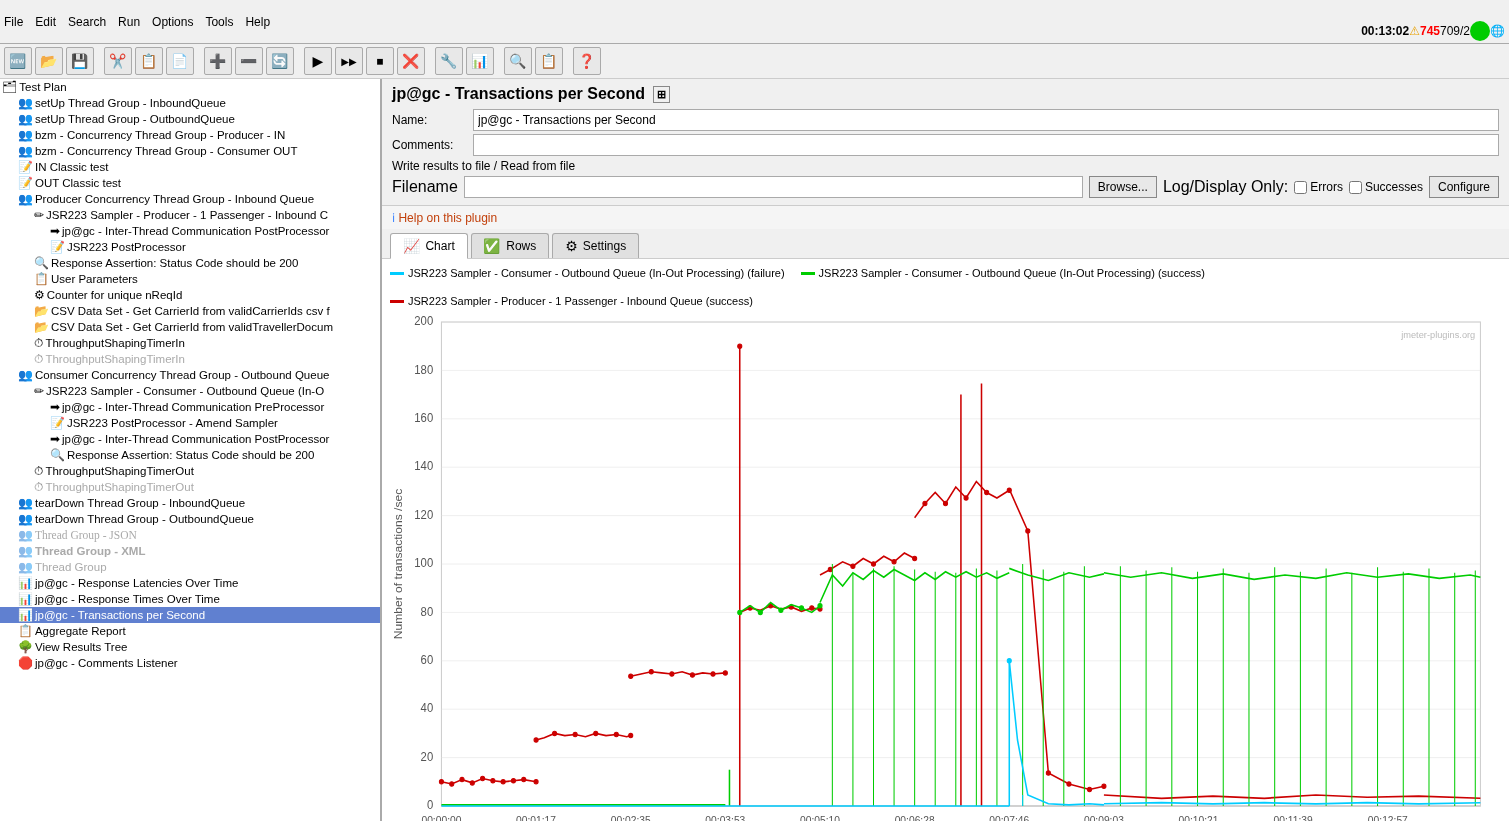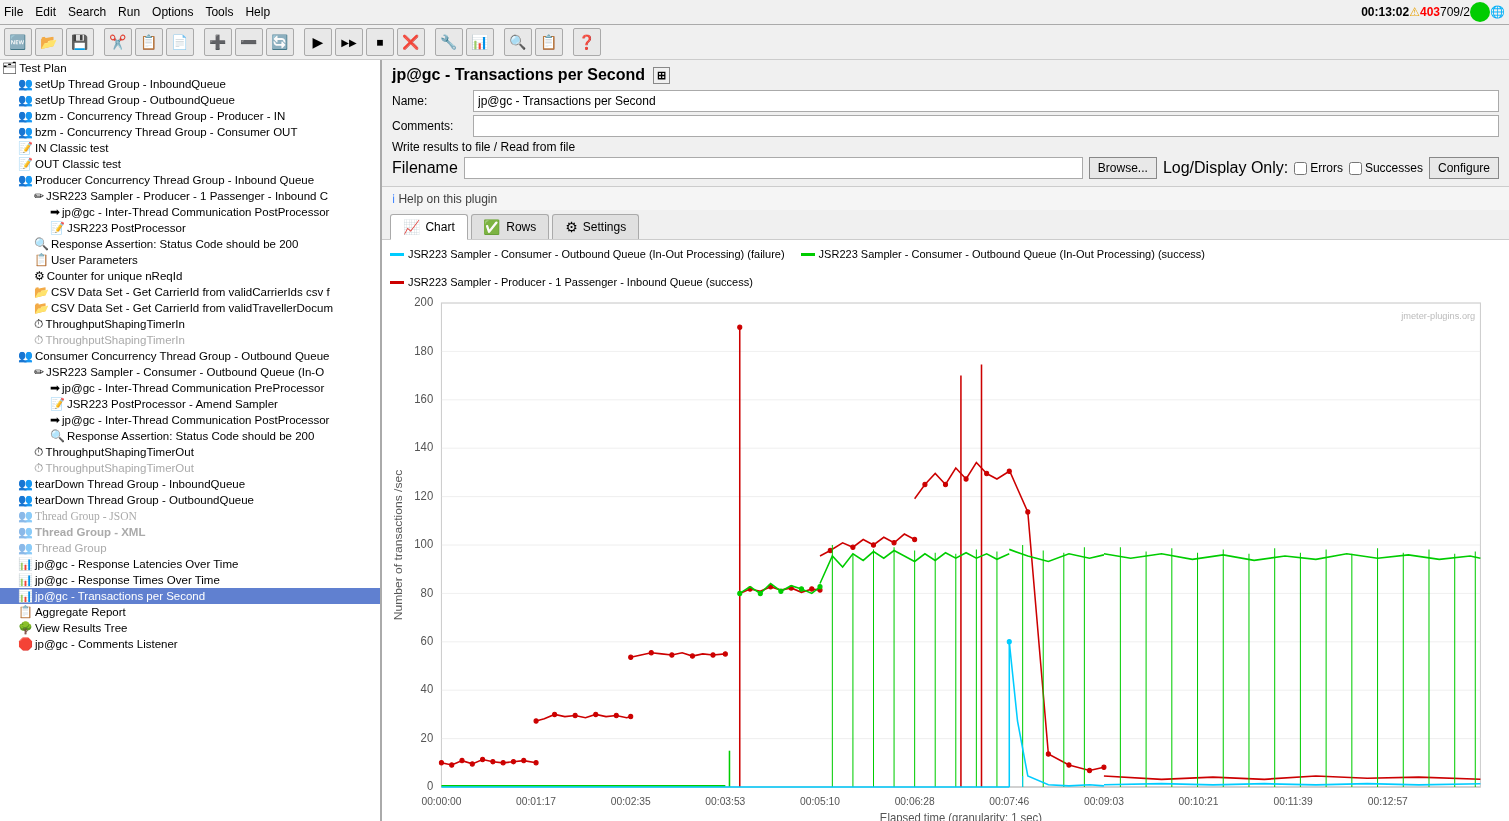--- a/index.html
+++ b/index.html
@@ -6,21 +6,21 @@
     body { font-family: 'Arial', sans-serif; font-size: 12px; background: #f0f0f0; overflow: hidden; }
 
     
     #menubar { background: #f0f0f0; border-bottom: 1px solid #aaa; display: flex; align-items: center; padding: 2px 4px; gap: 12px; }
     #menubar span { cursor: pointer; font-size: 12px; }
 
     
     #toolbar { background: #f0f0f0; border-bottom: 1px solid #ccc; display: flex; align-items: center; padding: 3px 4px; gap: 3px; }
     .tb-btn { width: 28px; height: 28px; background: #e8e8e8; border: 1px solid #aaa; cursor: pointer; display: flex; align-items: center; justify-content: center; font-size: 14px; border-radius: 2px; }
     .tb-sep { width: 4px; height: 28px; }
-    #statusbar-right { margin-left: auto; display: flex; align-items: center; font-size: 12px; }
+    #statusbar-right { margin-left: auto; display: flex; align-items: center; font-size: 12px; margin-top: 19px; }
     .status-time { font-weight: bold; }
     .status-warn { color: #e8a000; font-size: 14px; }
     .status-errors { color: red; font-weight: bold; }
     .status-circle { width: 20px; height: 20px; background: #00cc00; border-radius: 50%; }
 
     
     #main { display: flex; height: calc(100vh - 56px); }
 
     
     #left-panel { width: 382px; min-width: 382px; background: #fff; border-right: 2px solid #aaa; overflow-y: auto; overflow-x: hidden; }
@@ -64,21 +64,21 @@
   <span>File</span>
   <span>Edit</span>
   <span>Search</span>
   <span>Run</span>
   <span>Options</span>
   <span>Tools</span>
   <span>Help</span>
   <div id="statusbar-right">
     <span class="status-time">00:13:02</span>
     <span class="status-warn">⚠</span>
-    <span class="status-errors">403</span>
+    <span class="status-errors">745</span>
     <span>709/2</span>
     <div class="status-circle"></div>
     <span>🌐</span>
   </div>
 </div>
 
 <div id="toolbar">
   <div class="tb-btn">🆕</div>
   <div class="tb-btn">📂</div>
   <div class="tb-btn">💾</div>
@@ -323,21 +323,21 @@
         <label style="display:flex;align-items:center;gap:3px;font-size:12px;">
           <input type="checkbox" style="">
           <span>Successes</span>
         </label>
         <button class="file-btn">Configure</button>
       </div>
     </div>
 
     <div style="padding: 3px 10px; font-size: 12px; color: #0055cc;">
       <span style="color:#4488ff;">ℹ</span>
-      <a href="#" style="color:#404040; text-decoration: none;">Help on this plugin</a>
+      <a href="#" style="color:#c2410c; text-decoration: none;">Help on this plugin</a>
     </div>
 
     <div id="tabs">
       <div class="tab active">
         <span class="tab-icon">📈</span>
         <span>Chart</span>
       </div>
       <div class="tab">
         <span class="tab-icon">✅</span>
         <span>Rows</span>

